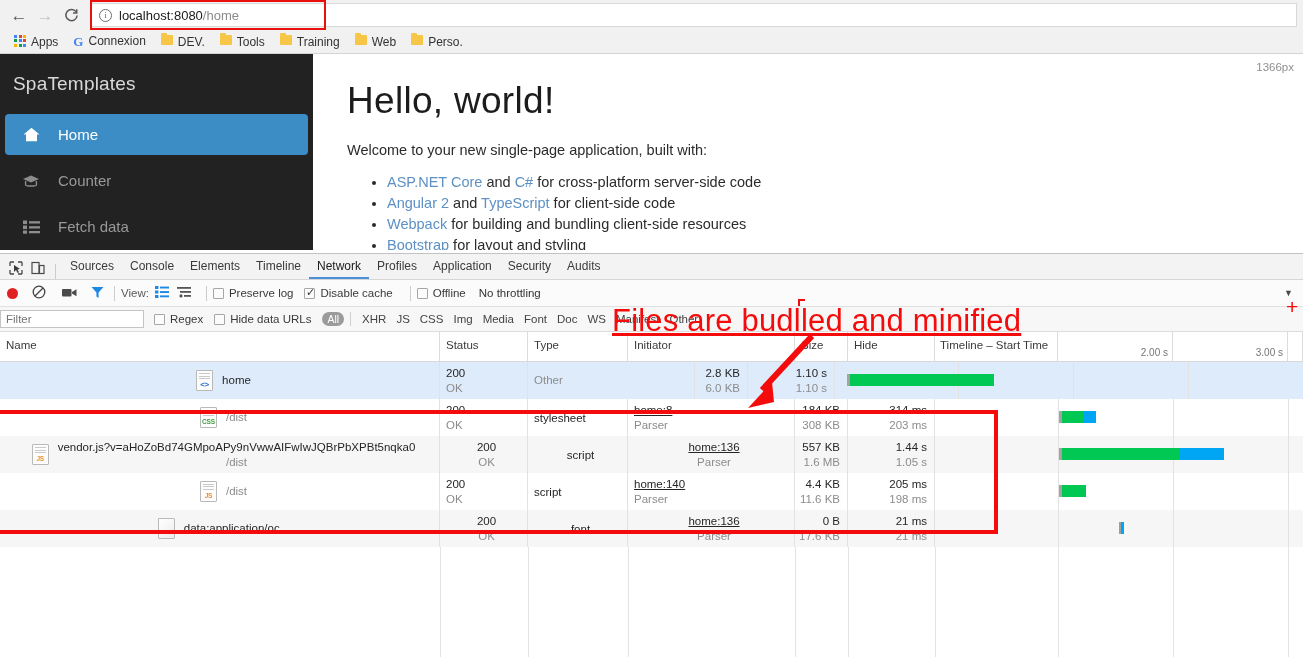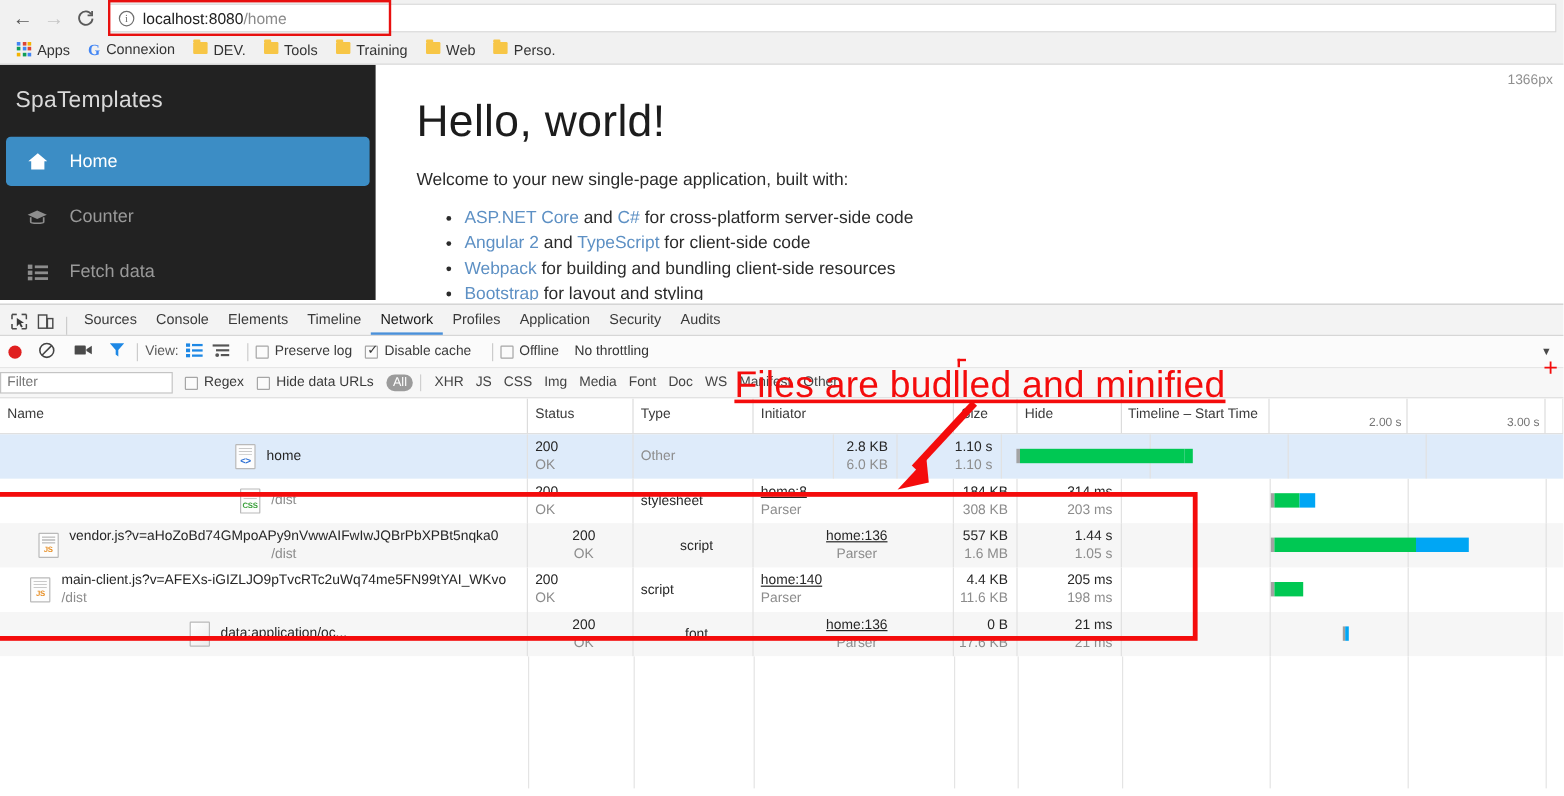--- a/index.html
+++ b/index.html
@@ -593,21 +593,20 @@
       </div>
     </div>
 
     <div class="nrow even">
       <div class="ncell name-cell" style="width:440px">
         <span class="file-ico js">
           <span class="lines"></span>
             <span class="tag">JS</span>
         </span>
         <span class="name-text">
-          <span class="l1">main-client.js?v=AFEXs-iGIZLJO9pTvcRTc2uWq74me5FN99tYAI_WKvo</span>
           <span class="l2">/dist</span>
         </span>
       </div>
       <div class="ncell pad" style="width:88px">
         <span class="l1">200</span>
         <span class="l2">OK</span>
       </div>
       <div class="ncell pad mid" style="width:100px">
         <span class="l1">script</span>
       </div>

